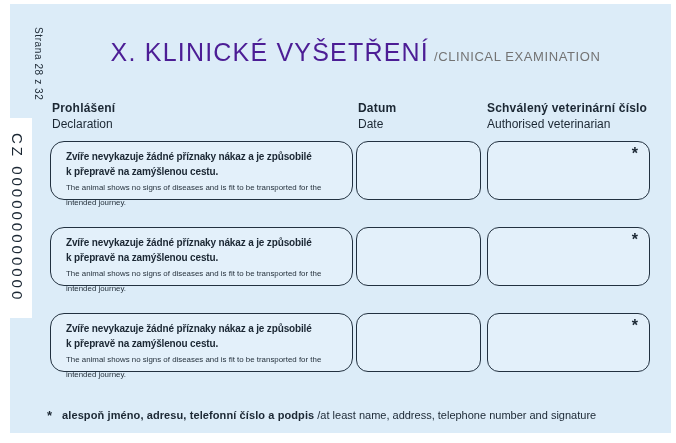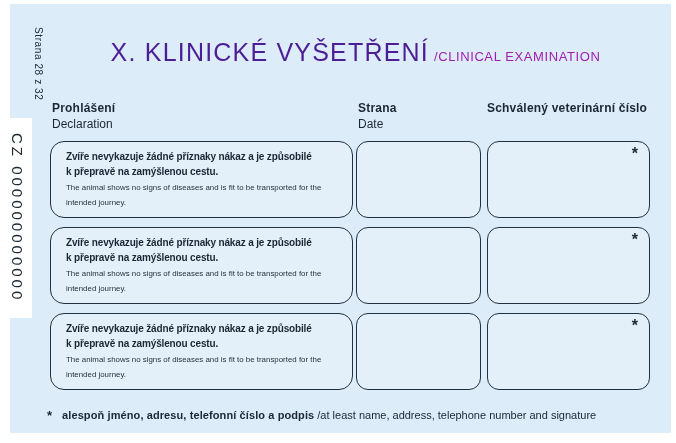--- a/index.html
+++ b/index.html
@@ -54,39 +54,39 @@
     font-size: 25px;
     letter-spacing: 1.2px;
     font-weight: 500;
     color: #4c1d95;
   }
   .title-en {
     font-size: 13px;
     letter-spacing: 0.6px;
     font-weight: 500;
     margin-left: 5px;
-    color: #a21caf;
+    color: #737373;
   }
   
   .col-header { position: absolute; top: 101px; }
   .col-header .cs { font-size: 12px; font-weight: 700; letter-spacing: 0.2px; }
   .col-header .en { font-size: 12px; margin-top: 2px; }
   .hdr-declaration { left: 52px; }
   .hdr-date        { left: 358px; }
   .hdr-vet         { left: 487px; }
 
   
   .row { position: absolute; left: 0; width: 676px; height: 77px; }
   .row-1 { top: 141px; }
   .row-2 { top: 227px; }
   .row-3 { top: 313px; }
 
   .box {
     position: absolute;
-    top: 0; height: 77px;
+    top: 0; height: 59px;
     border: 1.5px solid #223140;
     background: #e3f0fa;
   }
   .box-declaration {
     left: 50px; width: 303px;
     border-radius: 14px;
     padding: 8px 10px 0 15px;
   }
   .box-date {
     left: 356px; width: 125px;
@@ -141,25 +141,26 @@
 
 <div class="title-row">
   <span class="title-cs">X. KLINICKÉ VYŠETŘENÍ</span><span class="title-en">/CLINICAL EXAMINATION</span>
 </div>
 
 <div class="col-header hdr-declaration">
   <div class="cs">Prohlášení</div>
   <div class="en">Declaration</div>
 </div>
 <div class="col-header hdr-date">
-  <div class="cs">Strana</div>
+  <div class="cs">Datum</div>
   <div class="en">Date</div>
 </div>
 <div class="col-header hdr-vet">
   <div class="cs">Schválený veterinární číslo</div>
+  <div class="en">Authorised veterinarian</div>
 </div>
 
 <div class="row row-1">
   <div class="box box-declaration">
     <div class="decl-cs">Zvíře nevykazuje žádné příznaky nákaz a je způsobilé</div>
     <div class="decl-cs">k přepravě na zamýšlenou cestu.</div>
     <div class="decl-en">The animal shows no signs of diseases and is fit to be transported for the</div>
     <div class="decl-en">intended journey.</div>
   </div>
   <div class="box box-date"></div>

